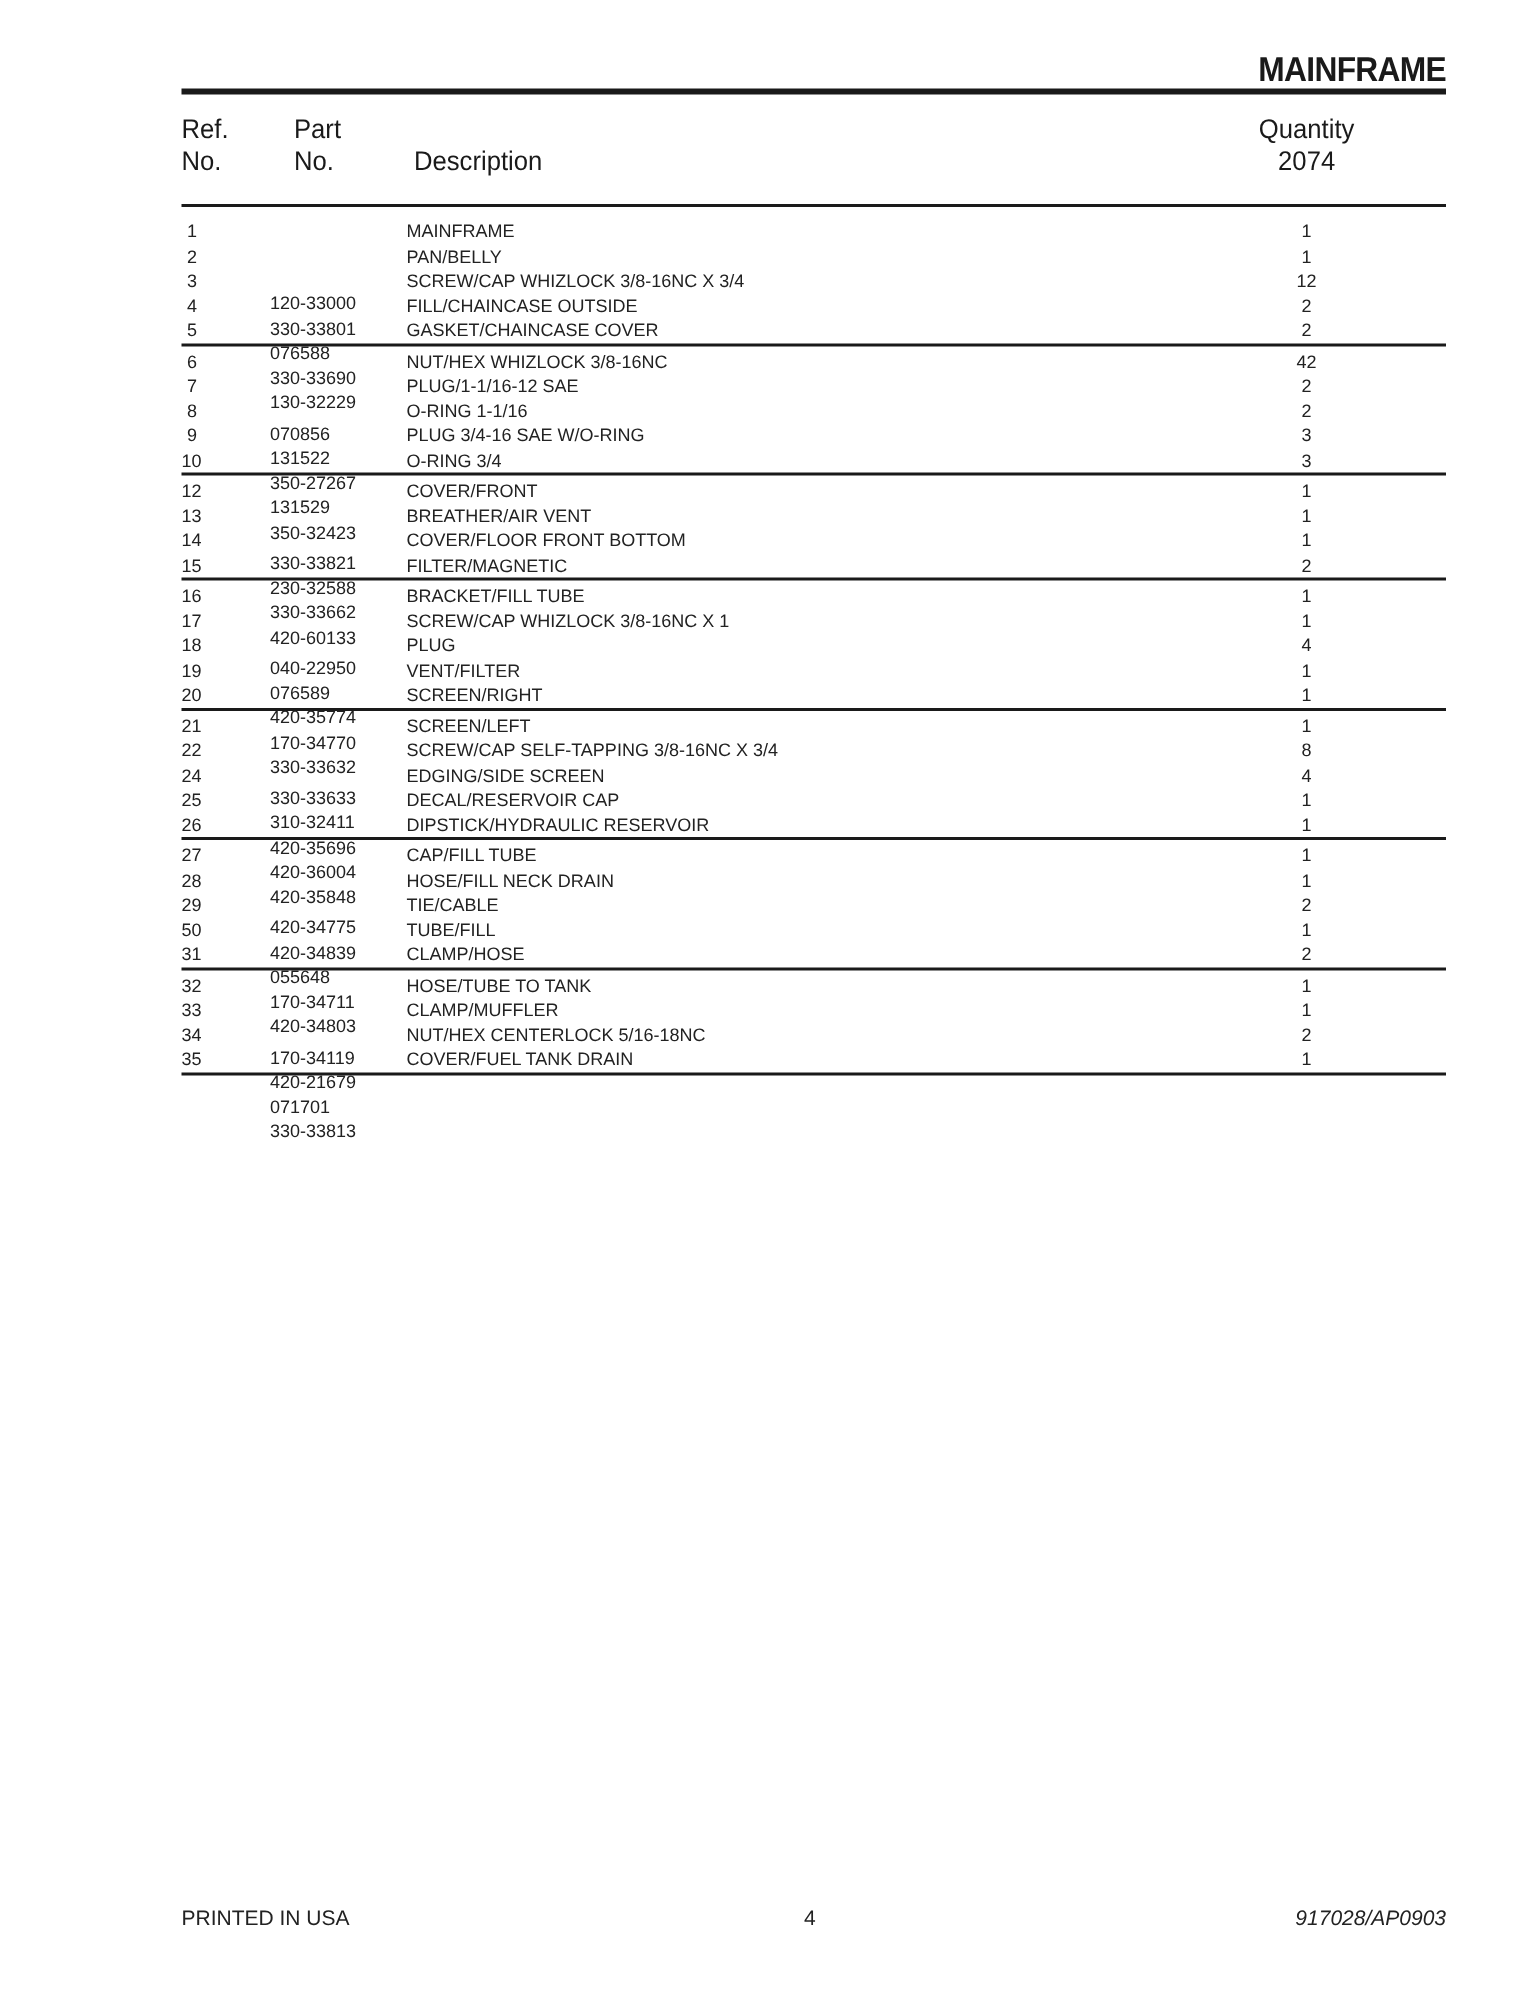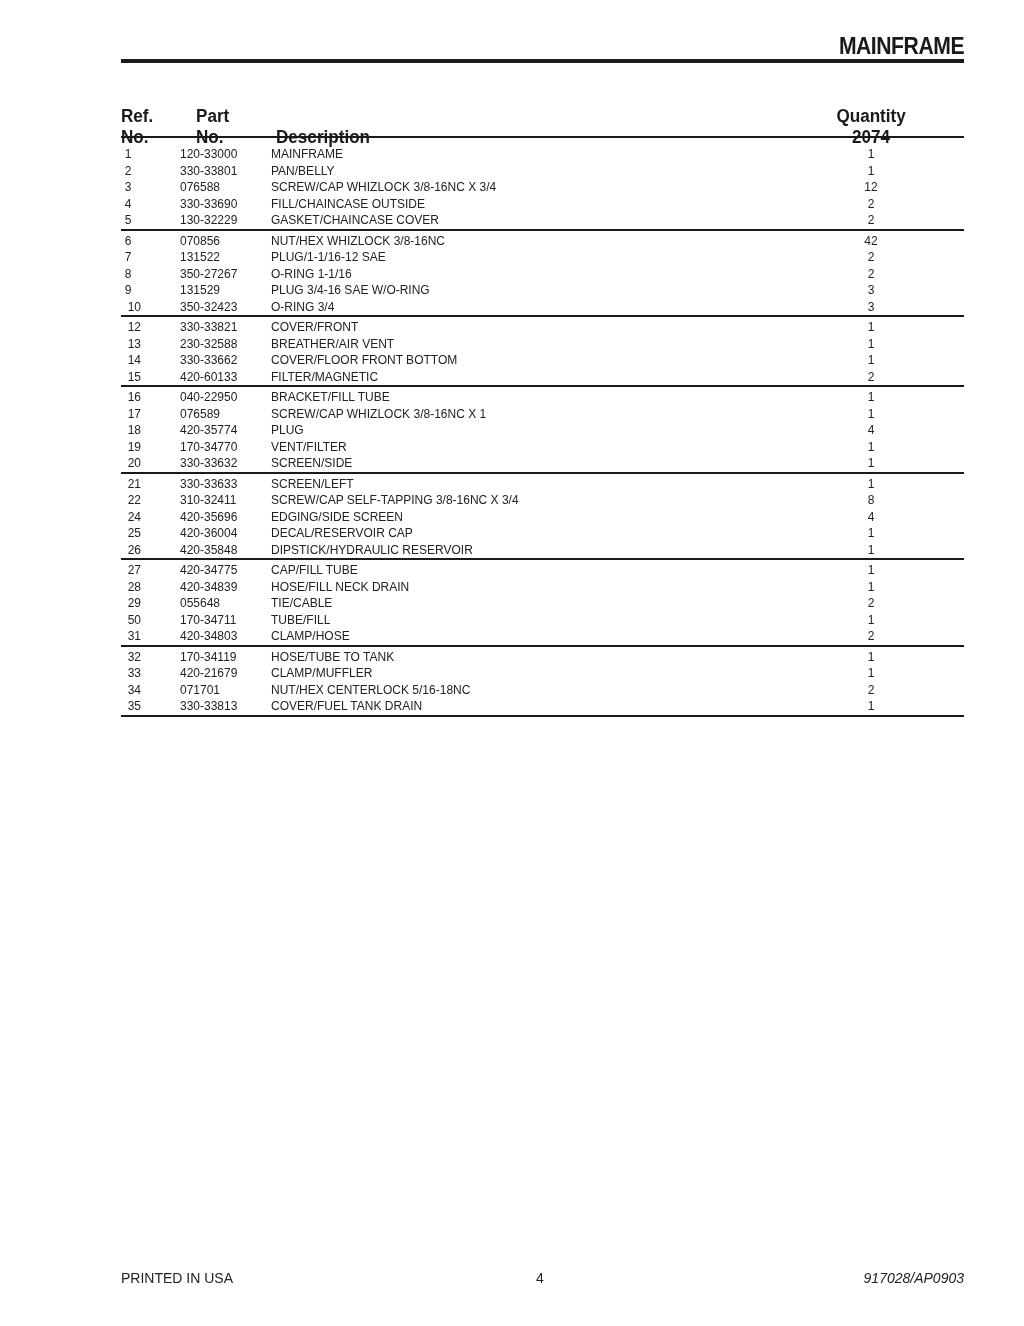--- a/index.html
+++ b/index.html
@@ -36,25 +36,25 @@
       position: absolute;
       left: 0;
       top: 59px;
       width: 843px;
       height: 4px;
       background: #1a1a1a;
     }
     .header {
       position: absolute;
       left: 0;
-      top: 106px;
+      top: 76px;
       width: 843px;
       height: 42px;
       font-size: 18px;
-      font-weight: bold;
+      font-weight: normal;
     }
     .header .h {
       position: absolute;
       line-height: 21px;
       transform: scaleX(0.95);
       transform-origin: left center;
     }
     .header .h-ref1 { left: 0; top: 0; }
     .header .h-ref2 { left: 0; top: 21px; }
     .header .h-part1 { left: 75px; top: 0; }
@@ -86,23 +86,23 @@
       height: 16.5px;
       font-size: 12px;
       line-height: 16.5px;
       color: #222;
     }
     .row span {
       position: absolute;
       top: 0;
       white-space: nowrap;
     }
-    .c-ref { left: 0; width: 20px; text-align: right; }
+    .c-ref { left: 0; width: 20px; }
     .c-ref.center { text-align: center; width: 14px; }
-    .c-part { left: 59px; }
+    .c-part { left: 59px; margin-top: 48px; }
     .c-desc { left: 150px; }
     .c-qty { left: 740px; width: 20px; text-align: center; }
     .footer {
       position: absolute;
       left: 121px;
       top: 1269px;
       width: 843px;
       height: 18px;
       font-size: 14px;
       line-height: 18px;
@@ -243,21 +243,21 @@
         </div>
         <div class="row">
           <span class="c-ref">19</span>
           <span class="c-part">170-34770</span>
           <span class="c-desc">VENT/FILTER</span>
           <span class="c-qty">1</span>
         </div>
         <div class="row">
           <span class="c-ref">20</span>
           <span class="c-part">330-33632</span>
-          <span class="c-desc">SCREEN/SIDE</span>
+          <span class="c-desc">SCREEN/RIGHT</span>
           <span class="c-qty">1</span>
         </div>
       </div>
       <div class="group">
         <div class="row">
           <span class="c-ref">21</span>
           <span class="c-part">330-33633</span>
           <span class="c-desc">SCREEN/LEFT</span>
           <span class="c-qty">1</span>
         </div>

